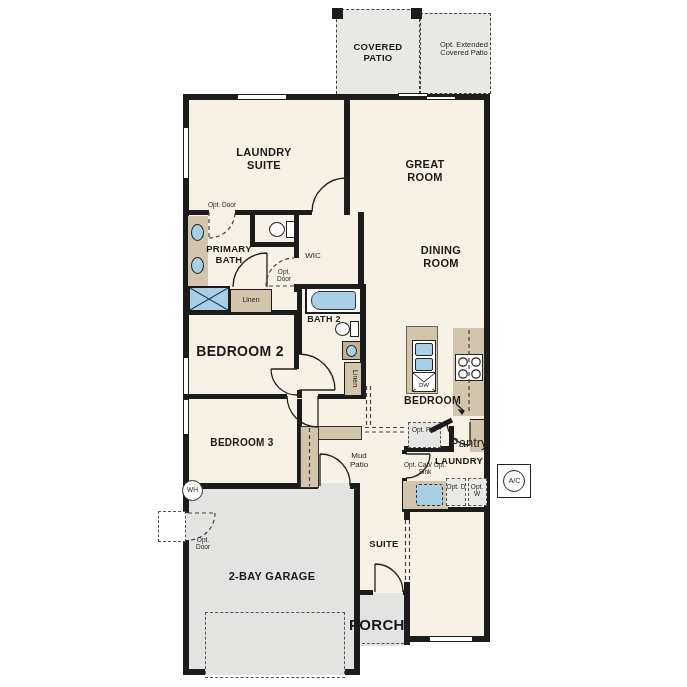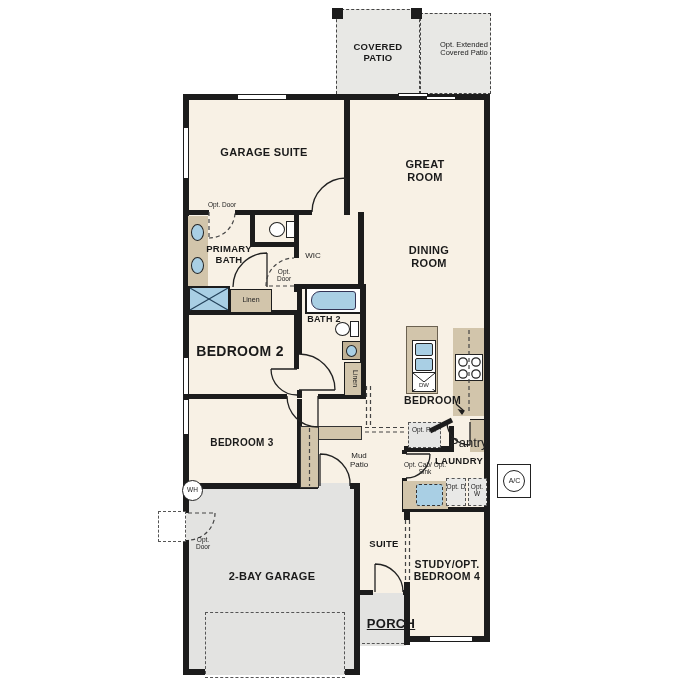--- a/index.html
+++ b/index.html
@@ -167,23 +167,23 @@
     </g>
     <line x1="430" y1="431" x2="452" y2="420" stroke="#1c1c1c" stroke-width="5"></line>
     <g stroke="#1c1c1c" stroke-width="1.2" fill="#1c1c1c">
       <line x1="456" y1="404" x2="464" y2="411"></line>
       <path d="M464,411 l-5,-1 l3,4 z"></path>
     </g>
   </svg>
 
   <div class="lbl" style="left:348px;top:41px;width:60px;font-size:9.5px;">COVERED PATIO</div>
   <div class="sm" style="left:432px;top:41px;width:64px;font-size:7.5px;">Opt. Extended Covered Patio</div>
-  <div class="lbl" style="left:219px;top:146px;width:90px;font-size:11px;">GARAGE SUITE</div>
+  <div class="lbl" style="left:219px;top:146px;width:90px;font-size:11px;">LAUNDRY SUITE</div>
   <div class="lbl" style="left:395px;top:158px;width:60px;font-size:11px;">GREAT ROOM</div>
-  <div class="lbl" style="left:399px;top:244px;width:60px;font-size:11px;text-align:center;">DINING ROOM</div>
+  <div class="lbl" style="left:411px;top:244px;width:60px;font-size:11px;text-align:center;">DINING ROOM</div>
   <div class="sm" style="left:197px;top:201px;width:50px;font-size:6.5px;">Opt. Door</div>
   <div class="lbl" style="left:199px;top:243px;width:60px;font-size:9.5px;">PRIMARY BATH</div>
   <div class="sm" style="left:298px;top:252px;width:30px;font-size:8px;">WIC</div>
   <div class="sm" style="left:271px;top:268px;width:26px;font-size:6.5px;">Opt. Door</div>
   <div class="sm" style="left:231px;top:296px;width:40px;font-size:7px;">Linen</div>
   <div class="sm" style="left:347px;top:364px;width:12px;height:30px;font-size:7px;writing-mode:vertical-rl;">Linen</div>
   <div class="lbl" style="left:304px;top:314px;width:40px;font-size:9px;">BATH 2</div>
   <div class="lbl" style="left:185px;top:343px;width:110px;font-size:14px;">BEDROOM 2</div>
   <div class="lbl" style="left:187px;top:437px;width:110px;font-size:10px;">BEDROOM 3</div>
   <div class="lbl" style="left:404px;top:394px;width:56px;font-size:10.5px;">BEDROOM</div>
@@ -192,17 +192,16 @@
   <div class="sm" style="left:450px;top:436px;width:36px;font-size:13px;">Pantry</div>
   <div class="lbl" style="left:424px;top:455px;width:70px;font-size:9.5px;">LAUNDRY</div>
   <div class="sm" style="left:402px;top:461px;width:46px;font-size:6.5px;">Opt. Cab/ Opt. Sink</div>
   <div class="sm" style="left:446px;top:483px;width:20px;font-size:6.5px;">Opt. D</div>
   <div class="sm" style="left:467px;top:483px;width:20px;font-size:6.5px;">Opt. W</div>
   <div class="sm" style="left:502px;top:477px;width:25px;font-size:7px;">A/C</div>
   <div class="sm" style="left:182px;top:486px;width:21px;font-size:6.5px;">WH</div>
   <div class="sm" style="left:342px;top:452px;width:34px;font-size:8px;">Mud Patio</div>
   <div class="sm" style="left:190px;top:536px;width:26px;font-size:6.5px;">Opt. Door</div>
   <div class="lbl" style="left:359px;top:538px;width:50px;font-size:9.5px;">SUITE</div>
-  <div class="lbl" style="left:404px;top:558px;width:86px;font-size:10.5px;">STUDY/OPT. BEDROOM 4</div>
-  <div class="lbl" style="left:366px;top:616px;width:50px;font-size:13px;text-decoration:underline;">PORCH</div>
+  <div class="lbl" style="left:349px;top:616px;width:50px;font-size:15px;">PORCH</div>
   <div class="lbl" style="left:227px;top:570px;width:90px;font-size:11px;">2-BAY GARAGE</div>
 
 </div>
 
 </body></html>

